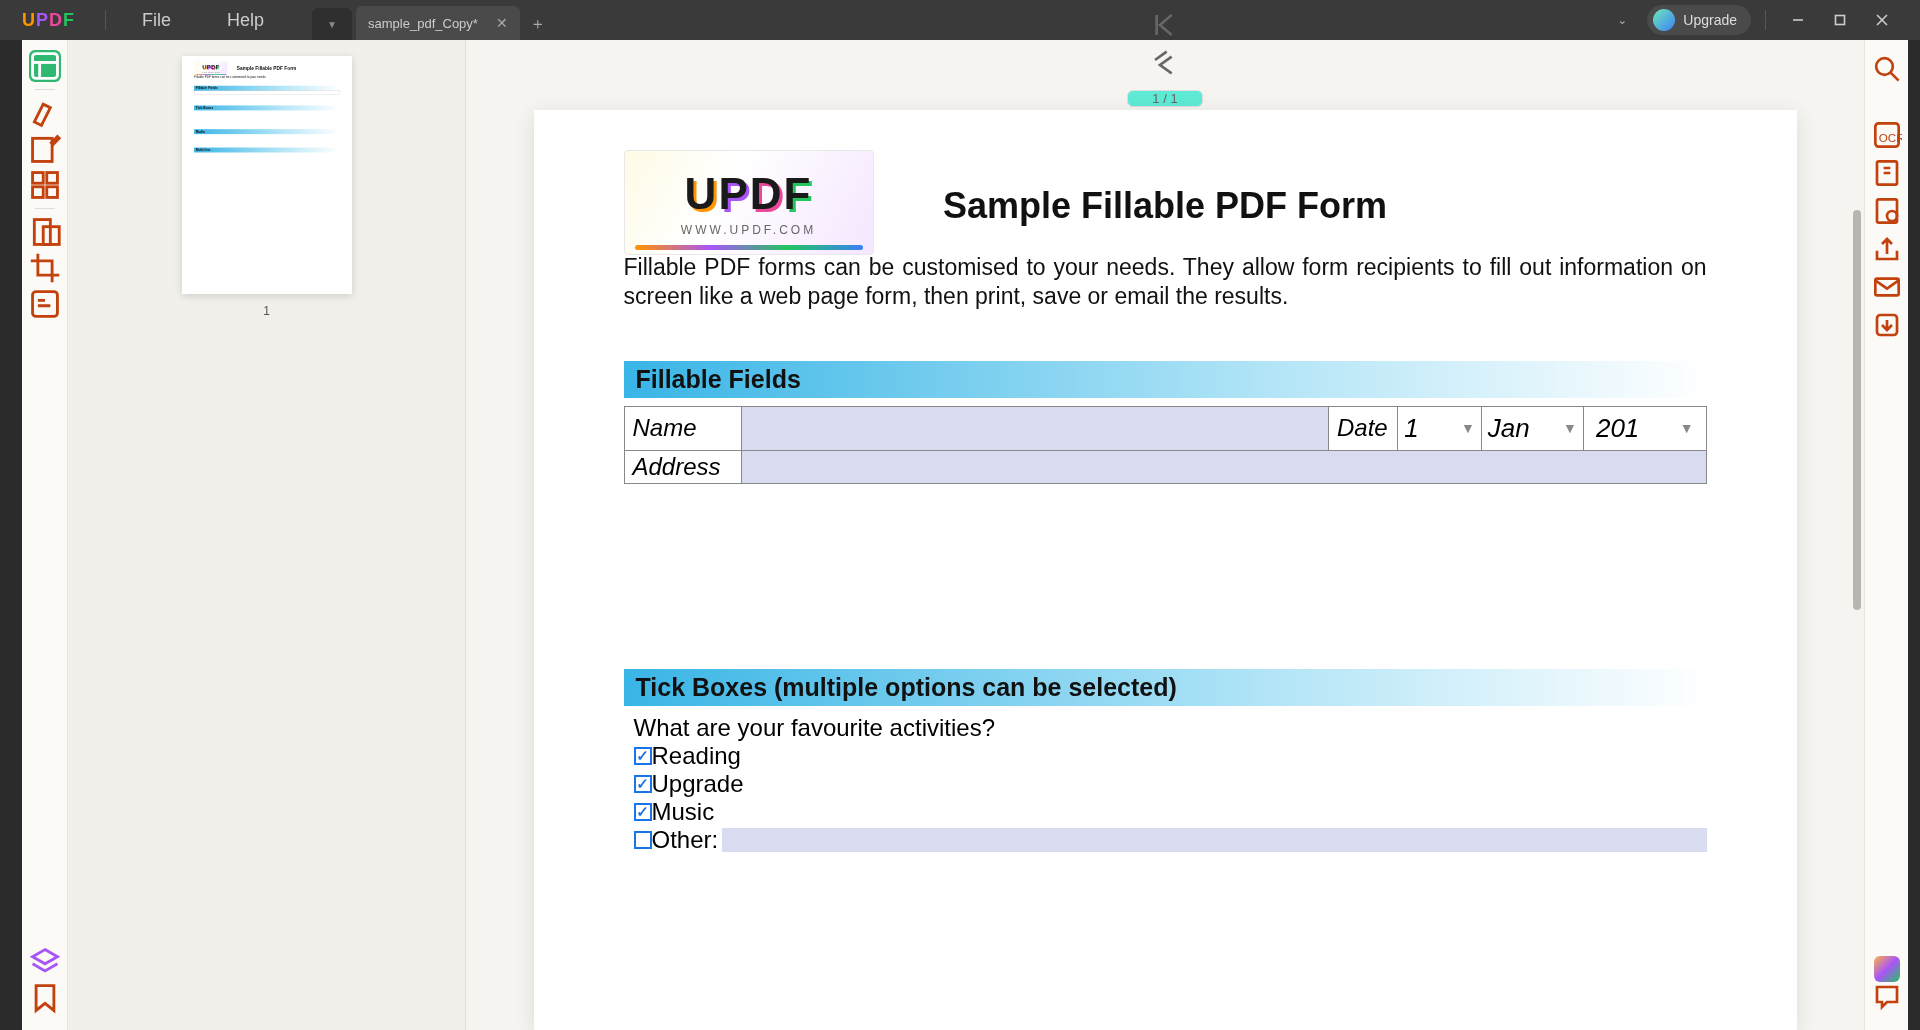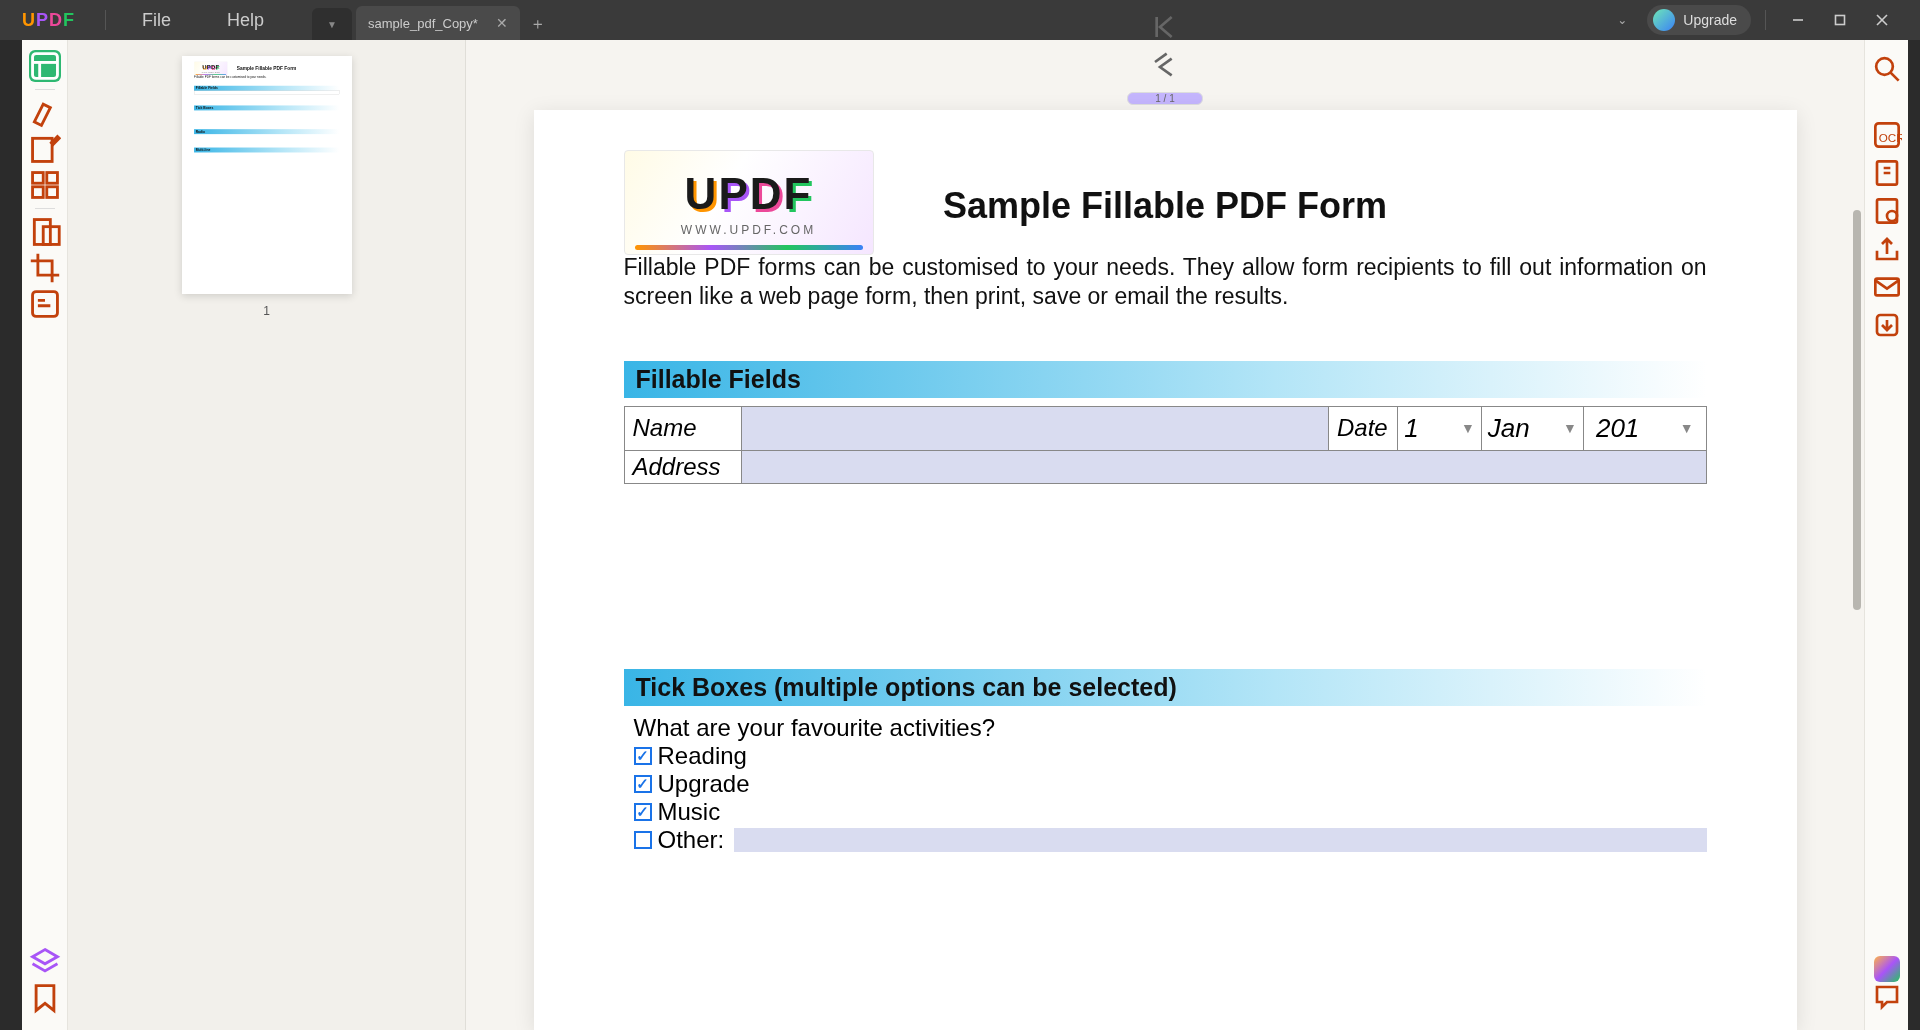--- a/index.html
+++ b/index.html
@@ -37,39 +37,39 @@
 .thumb-panel { width:398px; background:#f2f0eb; border-right:1px solid #e0ded8; padding:16px; display:flex; flex-direction:column; align-items:center; }
 .thumb-page { width:170px; height:238px; background:#fff; box-shadow:0 2px 8px rgba(0,0,0,.15); }
 .thumb-num { font-size:12px; color:#555; margin-top:10px; }
 
 
 .canvas-wrap { flex:1; background:#f6f4f0; position:relative; display:flex; flex-direction:column; }
 .topbar { height:50px; display:flex; align-items:center; justify-content:center; gap:10px; color:#666; font-size:14px;flex-direction:column; }
 .tb-btn { width:30px; height:30px; border-radius:6px; display:flex; align-items:center; justify-content:center; cursor:pointer; }
 .tb-sep { width:1px; height:18px; background:#ccc; margin:0 10px; }
 .zoom-box { padding:0 6px; font-size:14px; display:flex; align-items:center; gap:14px; }
-.page-box { width:76px; height:30px; background:#c4b5fd; border:1px solid #ddd; border-radius:6px; display:flex; align-items:center; justify-content:center; font-size:10px; }
+.page-box { width:76px; height:30px; background:#5eead4; border:1px solid #ddd; border-radius:6px; display:flex; align-items:center; justify-content:center; font-size:13px; }
 
 .page-scroll { flex:1; overflow:auto; display:flex; justify-content:center; padding:20px 0 0 0; position:relative; }
 .page { width:1263px; background:#fff; box-shadow:0 4px 20px rgba(0,0,0,.1); padding:40px 90px; }
 .doc-logo { width:250px; height:105px; border:1px solid #e8e8e8; border-radius:4px; display:flex; flex-direction:column; align-items:center; justify-content:center; position:relative; background:linear-gradient(120deg,#fffbe6 0%,#fff 40%,#f5e6ff 100%); }
 .doc-logo .big { font-size:44px; font-weight:900; letter-spacing:2px; }
 .doc-logo .big span:nth-child(1){color:#1a1a1a;text-shadow:3px 3px 0 #ff9500;} .doc-logo .big span:nth-child(2){color:#1a1a1a;text-shadow:3px 3px 0 #a855f7;} .doc-logo .big span:nth-child(3){color:#1a1a1a;text-shadow:3px 3px 0 #ec4899;} .doc-logo .big span:nth-child(4){color:#1a1a1a;text-shadow:3px 3px 0 #22c55e;}
 .doc-logo .url { font-size:12px; letter-spacing:3px; color:#666; margin-top:4px; }
 .doc-logo::after { content:''; position:absolute; left:10px; right:10px; bottom:4px; height:5px; background:linear-gradient(90deg,#ff9500,#a855f7,#22c55e,#3b82f6); border-radius:3px; }
 .doc-title { text-align:center; font-size:36px; font-weight:700; color:#111; margin-top:-70px; }
 .doc-para { font-size:23px; color:#111; text-align:justify; margin-top:26px; line-height:1.26; }
 .section-header { background:linear-gradient(90deg,#39b5e6,#b3e5f7 60%,#fff); color:#111; font-size:25px; font-weight:700; padding:4px 12px; margin-top:50px; }
 .form-table { width:100%; border-collapse:collapse; margin-top:8px;font-style:italic; }
 .form-table td { border:1px solid #888; font-size:24px; padding:2px 8px; }
 .form-table .field { background:#d9dcf0; }
 .date-sel { background:#fff; display:inline-flex; align-items:center; justify-content:space-between; width:100%; padding:0 6px; font-size:26px; }
 .date-sel .tri { color:#888; font-size:14px; }
 .q-text { font-size:24px; margin-top:8px; padding-left:10px; }
-.cb-line { font-size:24px; padding-left:10px; display:flex; align-items:center; gap:6px; margin-top:0; }
+.cb-line { font-size:24px; padding-left:10px; display:flex; align-items:center; margin-top:0; }
 .cb { width:18px; height:18px; border:2px solid #1a73e8; display:inline-flex; align-items:center; justify-content:center; }
 .cb.checked::after { content:'✓'; color:#1a73e8; font-size:15px; font-weight:bold; line-height:1; }
 .other-field { flex:1; background:#d9dcf0; height:24px; margin-left:4px; }
 .scrollbar-v { width:10px; background:transparent; position:absolute; right:2px; top:120px; bottom:0; }
 .scrollbar-thumb { width:8px; height:400px; background:#b8b6b0; border-radius:4px; margin-left:1px; }
 
 
 .right-rail { width:44px; background:#fbfaf7; border-left:1px solid #e6e4de; display:flex; flex-direction:column; align-items:center; padding-top:14px; gap:8px; }
 .right-rail .rail-btn { width:30px; height:30px; }
 .floating-icon { position:absolute; right:8px; bottom:48px; width:26px; height:26px; border-radius:6px; background:linear-gradient(135deg,#ffb347,#a855f7,#22c55e); }

